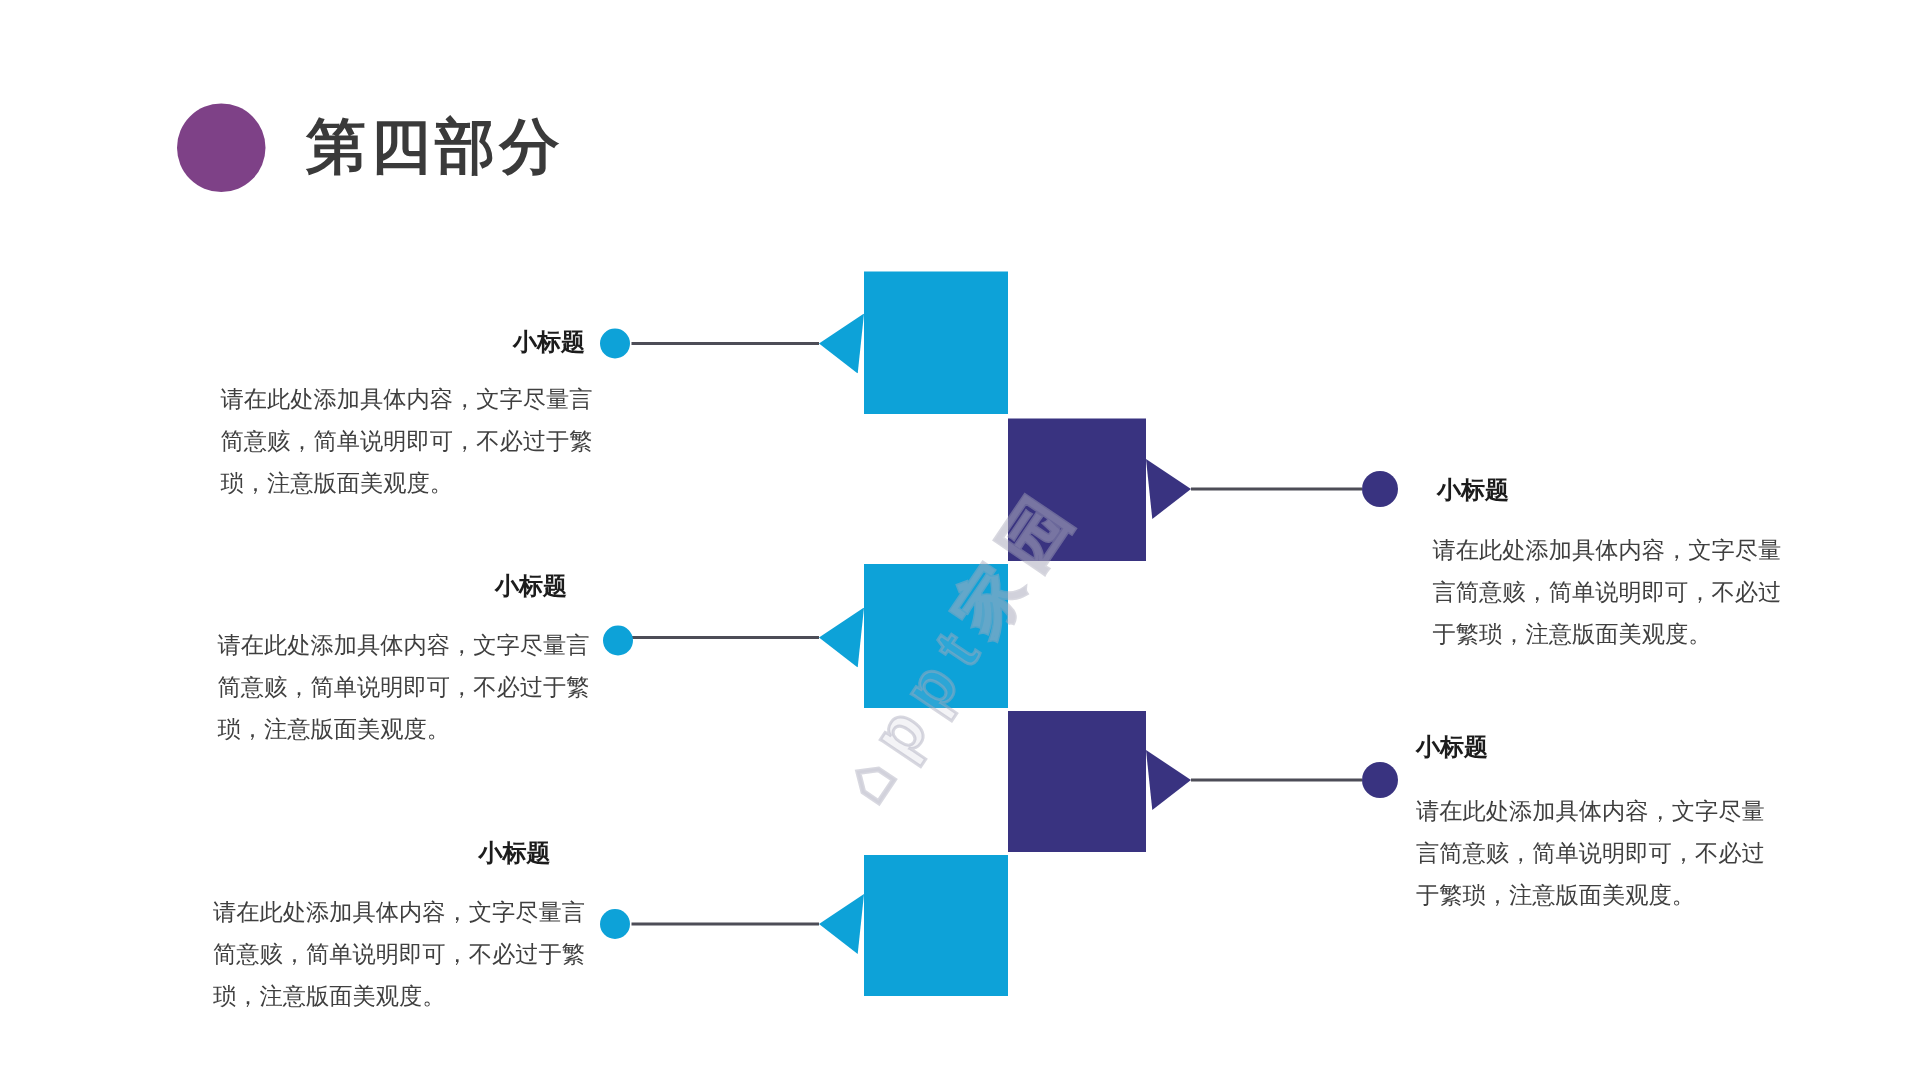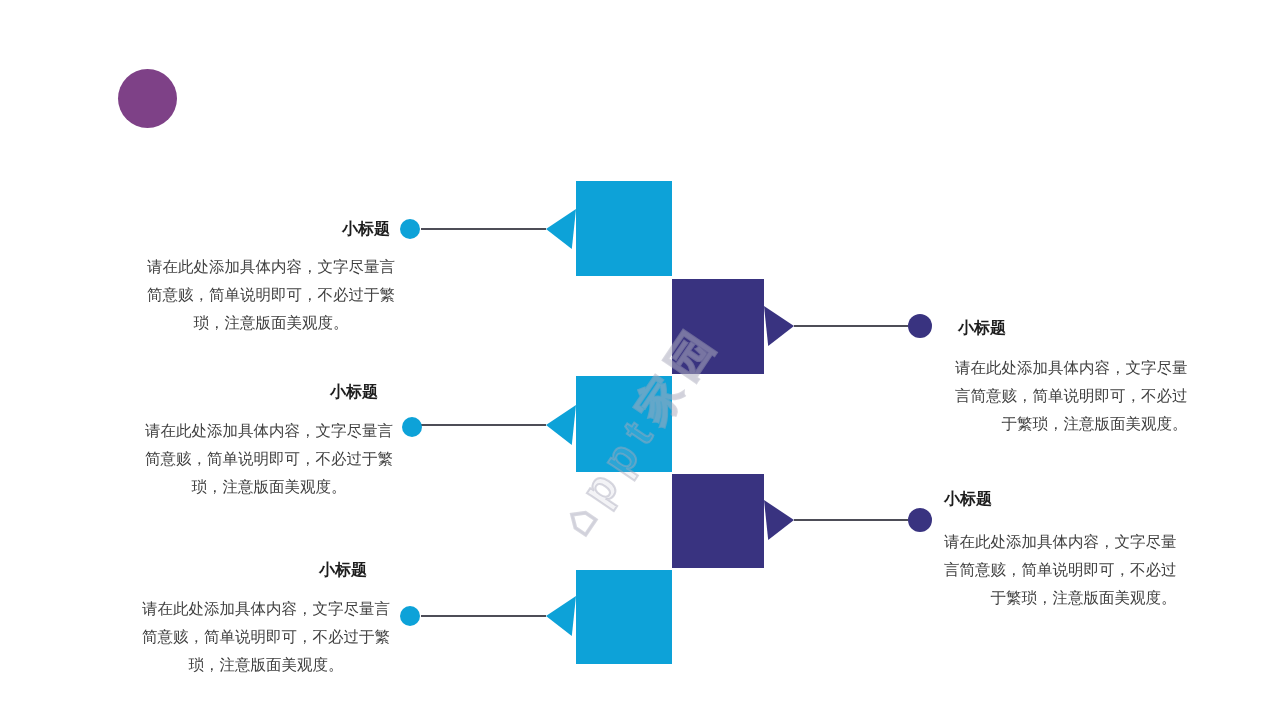--- a/index.html
+++ b/index.html
@@ -53,22 +53,22 @@
   .d1{left:400px;top:219px;}
   .d2{left:908px;top:314px;}
   .d3{left:402px;top:417px;}
   .d4{left:908px;top:508px;}
   .d5{left:400px;top:606px;}
 
   
   .item-title{position:absolute;font-size:16px;font-weight:bold;color:var(--heading);line-height:32px;white-space:nowrap;z-index:8;}
   .item-body{position:absolute;font-size:15.5px;color:var(--body);line-height:28px;z-index:8;}
   .item-body .bl{white-space:nowrap;}
-  .item-body.ralign{text-align:center;}
-  .item-body.lalign{text-align:right;}
+  .item-body.ralign{text-align:left;}
+  .item-body.lalign{text-align:left;}
 
   .t1{right:890px;top:213px;}
   .bd1{right:885px;top:253px;}
   .t2{left:958px;top:312px;}
   .bd2{left:955px;top:354px;}
   .t3{right:902px;top:376px;}
   .bd3{right:887px;top:417px;}
   .t4{left:944px;top:483px;}
   .bd4{left:944px;top:528px;}
   .t5{right:913px;top:554px;}
@@ -83,20 +83,21 @@
     -webkit-text-stroke:2px rgba(168,168,186,0.45);
     z-index:20;pointer-events:none;
   }
 </style>
 </head>
 <body>
 
 <div class="slide">
 
   <div class="title-dot"></div>
+  <div class="page-title">第四部分</div>
 
   <div class="watermark"><span>⌂</span><span>ppt家园</span></div>
 
   <div class="block cyan b1"></div>
   <div class="block indigo b2"></div>
   <div class="block cyan b3"></div>
   <div class="block indigo b4"></div>
   <div class="block cyan b5"></div>
 
   <div class="arrow left a1"></div>

